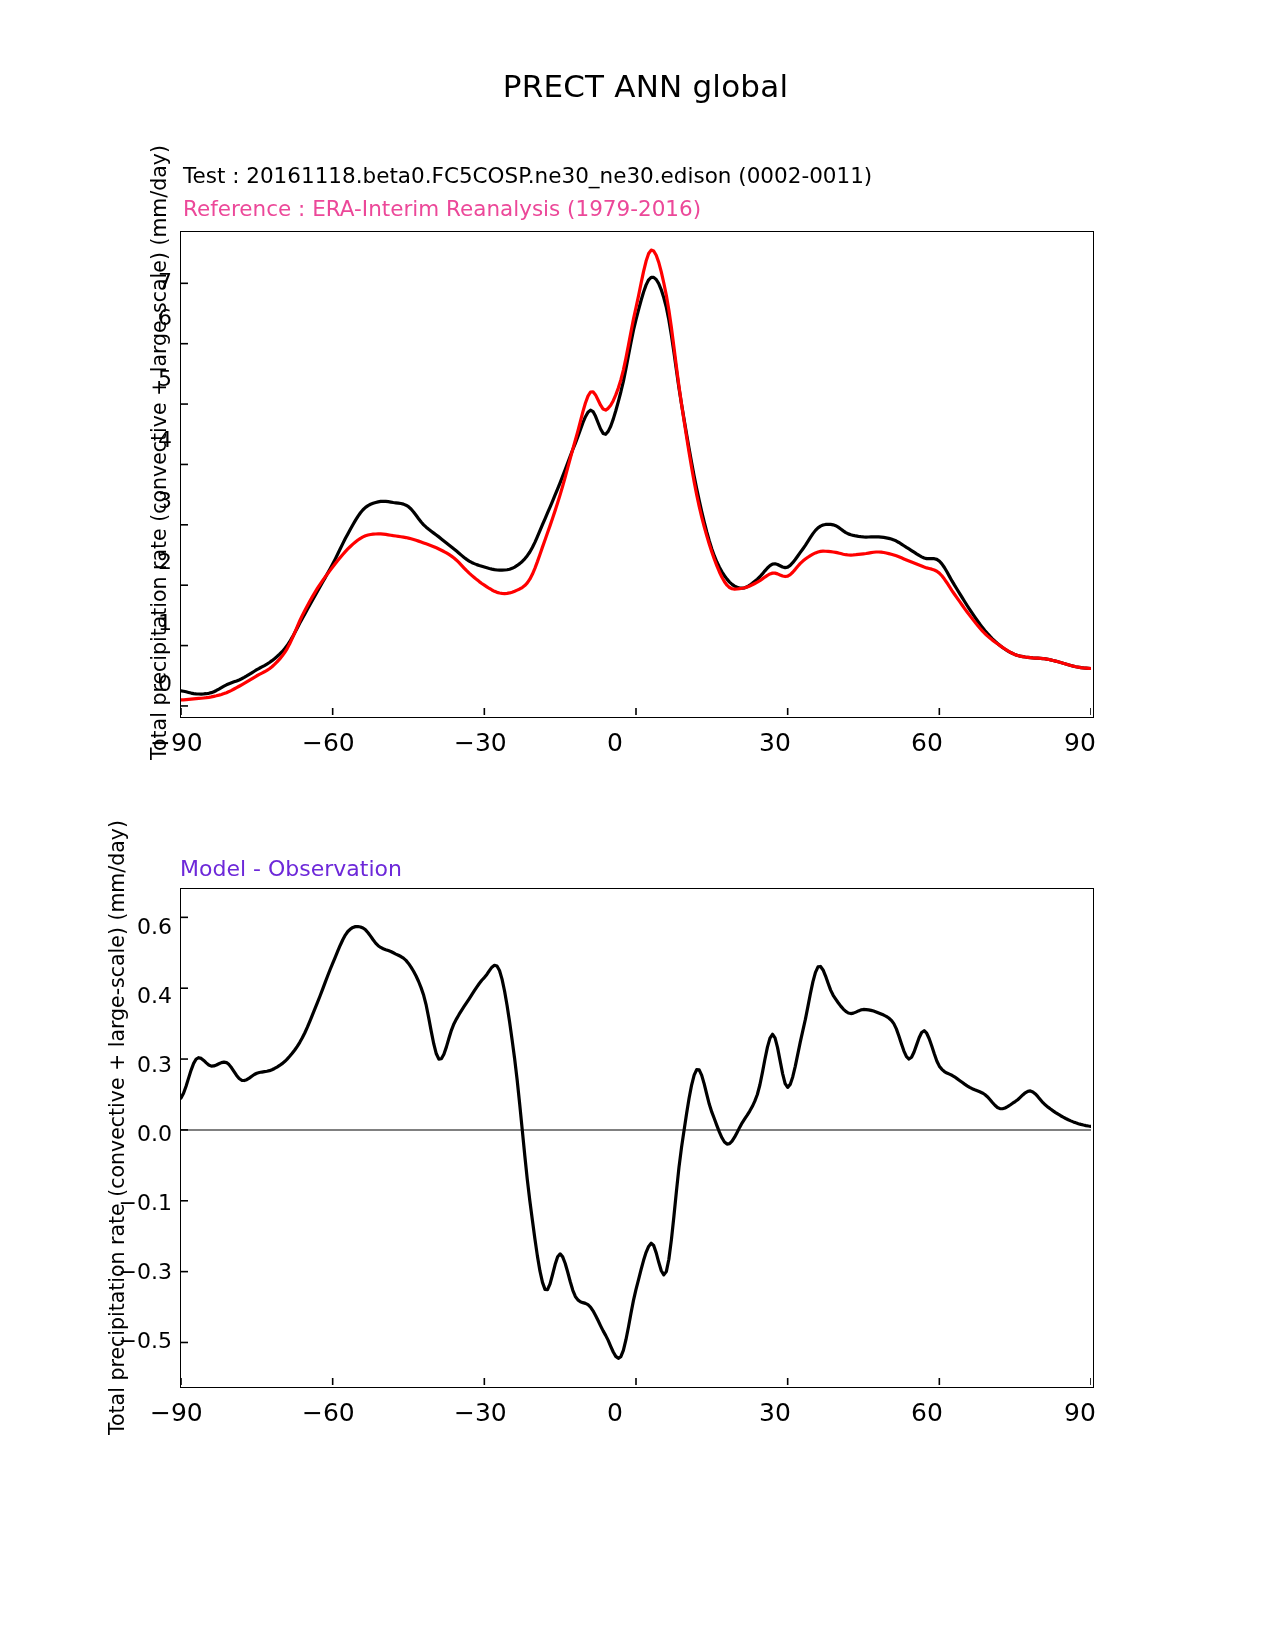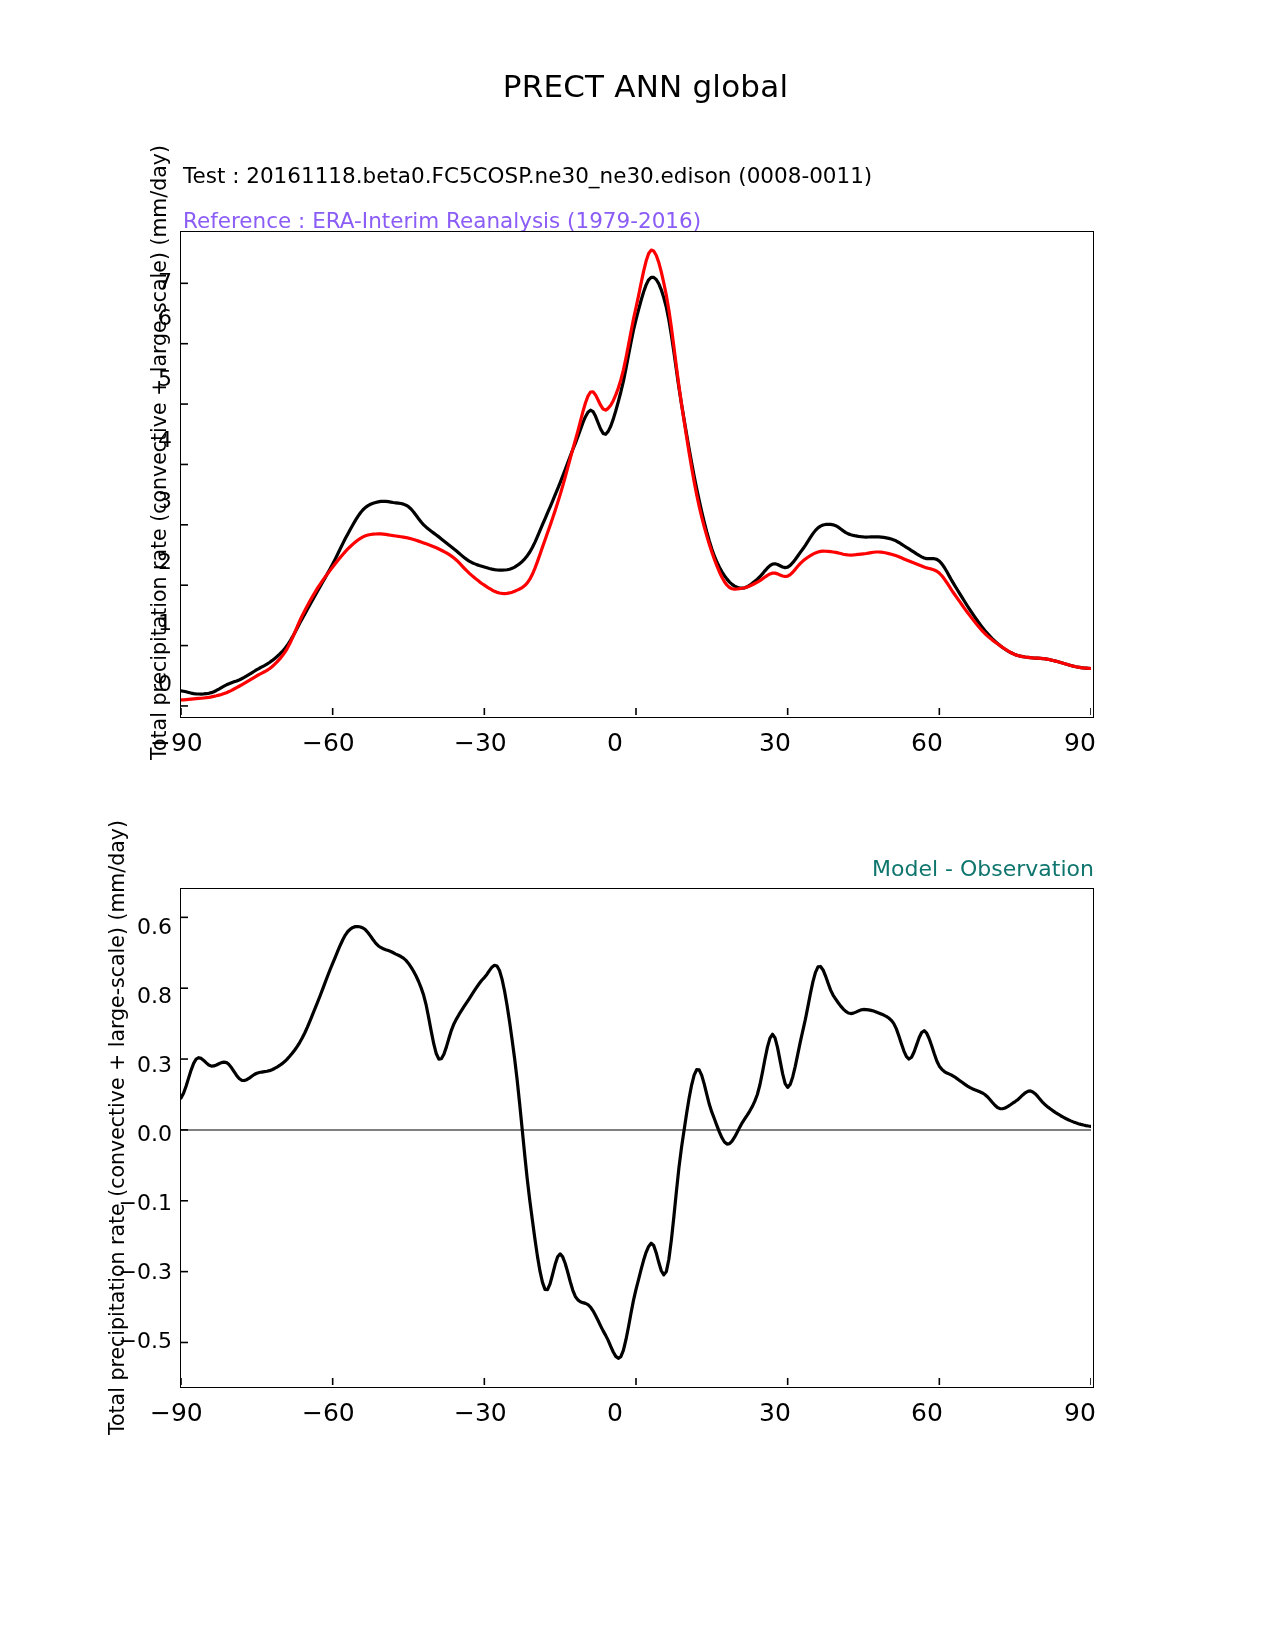--- a/index.html
+++ b/index.html
@@ -39,23 +39,23 @@
     position: absolute;
     left: 183px;
     top: 23px;
     font-size: 21.5px;
     color: #000000;
     white-space: nowrap;
   }
   .legend-ref {
     position: absolute;
     left: 183px;
-    top: 68px;
+    top: 56px;
     font-size: 21.5px;
-    color: #8b5cf6;
+    color: #ec4899;
     white-space: nowrap;
   }
   .plot-frame {
     position: absolute;
     border: 1.6px solid #000;
     box-sizing: border-box;
     background: #fff;
   }
   #frame-top {
     left: 180px;
@@ -108,43 +108,43 @@
     left: 180px;
     top: 58px;
     width: 914px;
     height: 500px;
   }
   .subtitle-mid {
     position: absolute;
     left: 180px;
     top: 26px;
     width: 914px;
-    text-align: right;
+    text-align: left;
     font-size: 22px;
-    color: #0f766e;
+    color: #6d28d9;
   }
   #ylabel-bottom {
     left: 105px;
     top: 605px;
   }
   .ytick-wrap-bottom {
     position: absolute;
     left: 110px;
     width: 62px;
   }
   svg { display: block; }
 </style>
 </head>
 <body>
 
 <div class="page-title">PRECT ANN global</div>
 
 <div id="panel-top">
 
-  <div class="legend-test">Test : 20161118.beta0.FC5COSP.ne30_ne30.edison (0008-0011)</div>
+  <div class="legend-test">Test : 20161118.beta0.FC5COSP.ne30_ne30.edison (0002-0011)</div>
   <div class="legend-ref">Reference : ERA-Interim Reanalysis (1979-2016)</div>
 
   <div class="ylabel-rot" id="ylabel-top">Total precipitation rate (convective + large-scale) (mm/day)</div>
 
   <div class="ytick-wrap-top" style="top:531px;">
       <div class="ytick">0</div>
     </div>
   <div class="ytick-wrap-top" style="top:470px;">
       <div class="ytick">1</div>
     </div>
@@ -213,21 +213,21 @@
   <div class="ytick-wrap-bottom" style="top:360px;">
       <div class="ytick">−0.1</div>
     </div>
   <div class="ytick-wrap-bottom" style="top:291px;">
       <div class="ytick">0.0</div>
     </div>
   <div class="ytick-wrap-bottom" style="top:222px;">
       <div class="ytick">0.3</div>
     </div>
   <div class="ytick-wrap-bottom" style="top:153px;">
-      <div class="ytick">0.8</div>
+      <div class="ytick">0.4</div>
     </div>
   <div class="ytick-wrap-bottom" style="top:84px;">
       <div class="ytick">0.6</div>
     </div>
 
   <div class="xtick" style="left:150px;  top:568px; width:60px;">−90</div>
   <div class="xtick" style="left:302px;  top:568px; width:60px;">−60</div>
   <div class="xtick" style="left:454px;  top:568px; width:60px;">−30</div>
   <div class="xtick" style="left:607px;  top:568px; width:60px;">0</div>
   <div class="xtick" style="left:759px;  top:568px; width:60px;">30</div>

